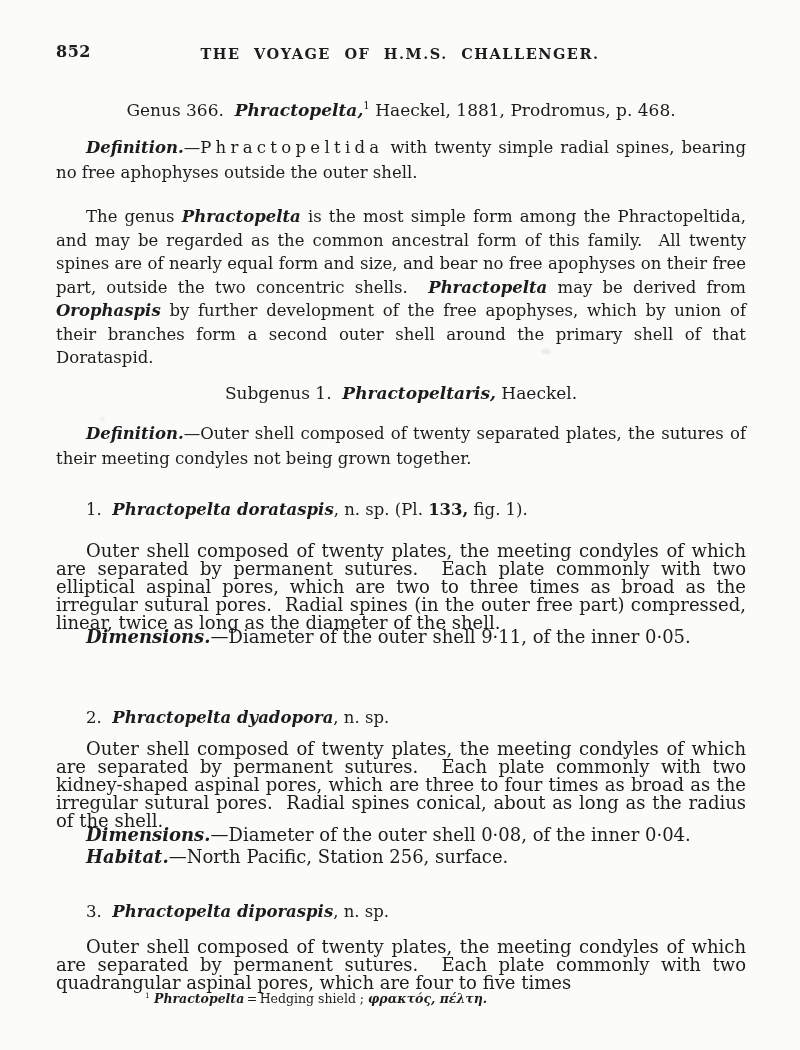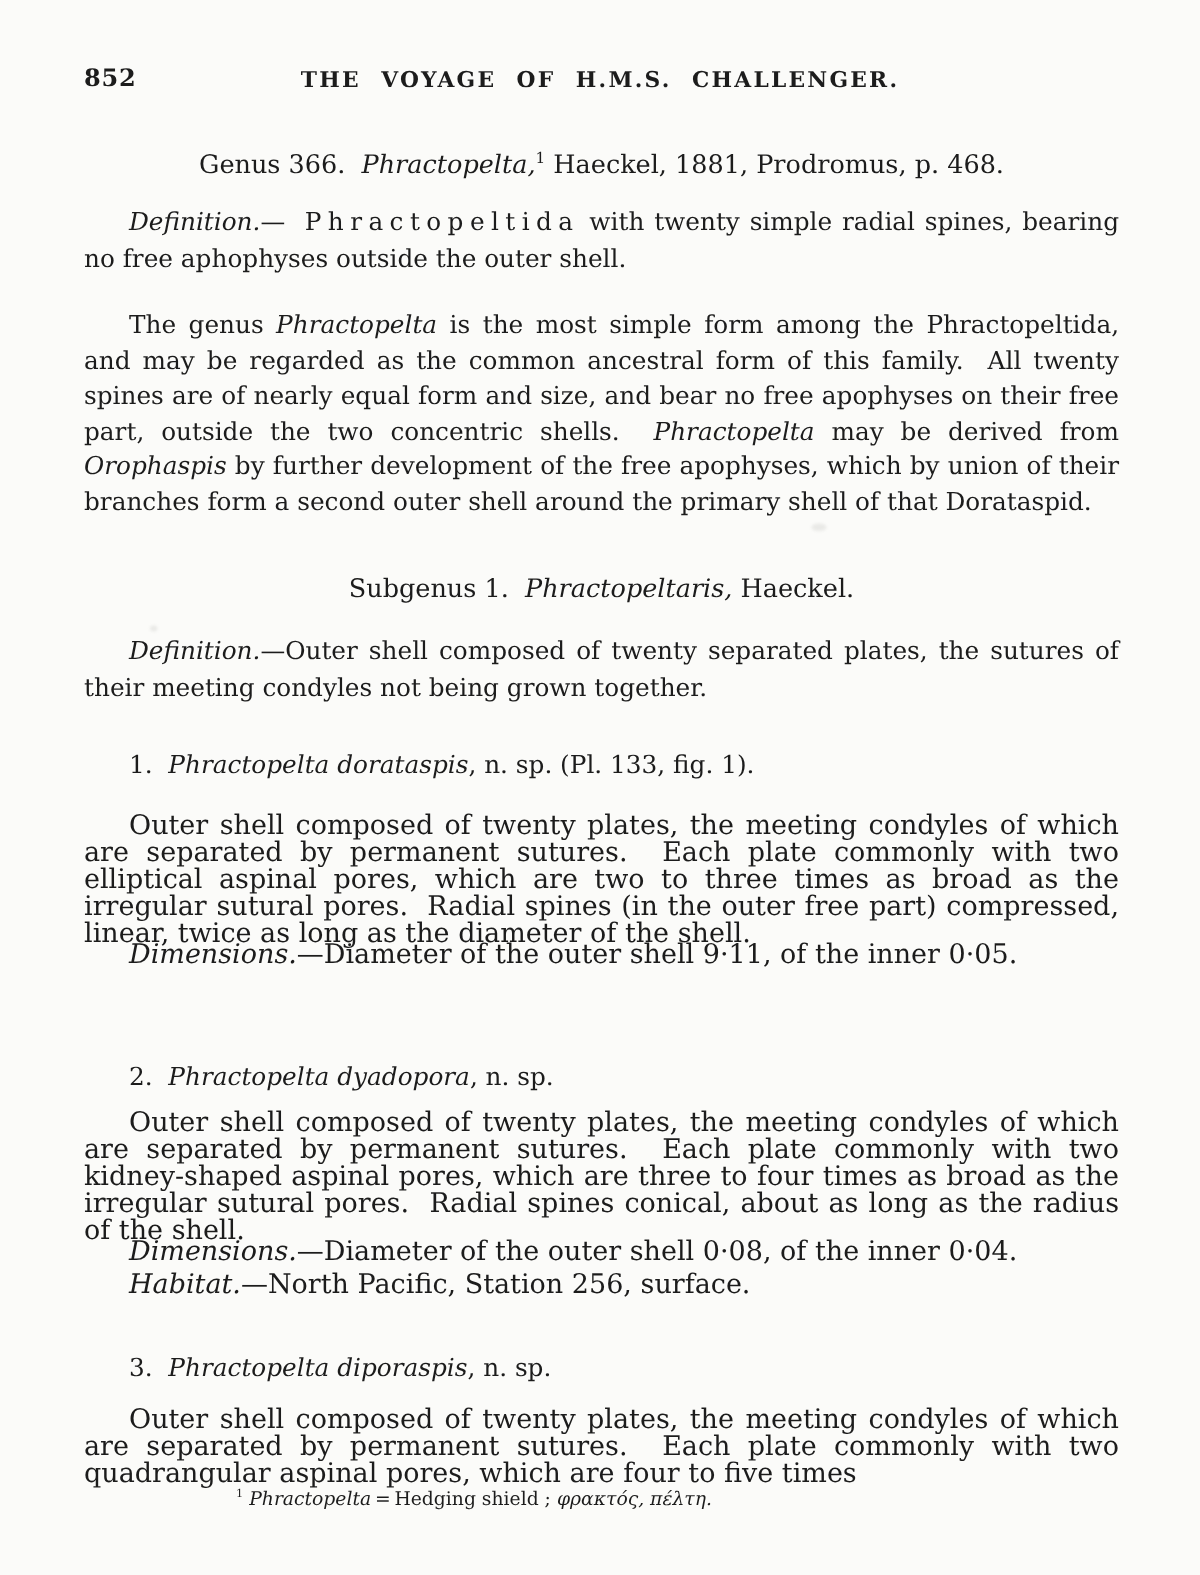--- a/index.html
+++ b/index.html
@@ -12,23 +12,23 @@
     overflow: hidden;
   }
   .page { position: absolute; inset: 0; }
   .blk { position: absolute; left: 56px; width: 690px; }
   .center { text-align: center; }
   .just { text-align: justify; text-align-last: left; }
   .indent { text-indent: 30px; }
   .lg { font-size: 16.5px; line-height: 24.5px; }
   .lgm { font-size: 16.5px; line-height: 23.5px; }
   .sm { font-size: 18px; line-height: 18px; }
-  .ital { font-style: italic; }
-  .bold { font-weight: normal; margin-top: 40px; }
-  .spaced { letter-spacing: 0.26em; margin-left: 13px; }
+  .ital { font-style: italic; font-weight: bold; }
+  .bold { font-weight: bold; margin-top: 40px; }
+  .spaced { letter-spacing: 0.26em; }
   .page-num {
     position: absolute; left: 56px; top: 42px;
     font-size: 16px; font-weight: bold; letter-spacing: 0.5px;
   }
   .running-head {
     position: absolute; left: 0; top: 45px; width: 800px;
     text-align: center; font-size: 14.5px; font-weight: bold;
     letter-spacing: 1.5px; word-spacing: 7px;
   }
   .heading { font-size: 17px; }

